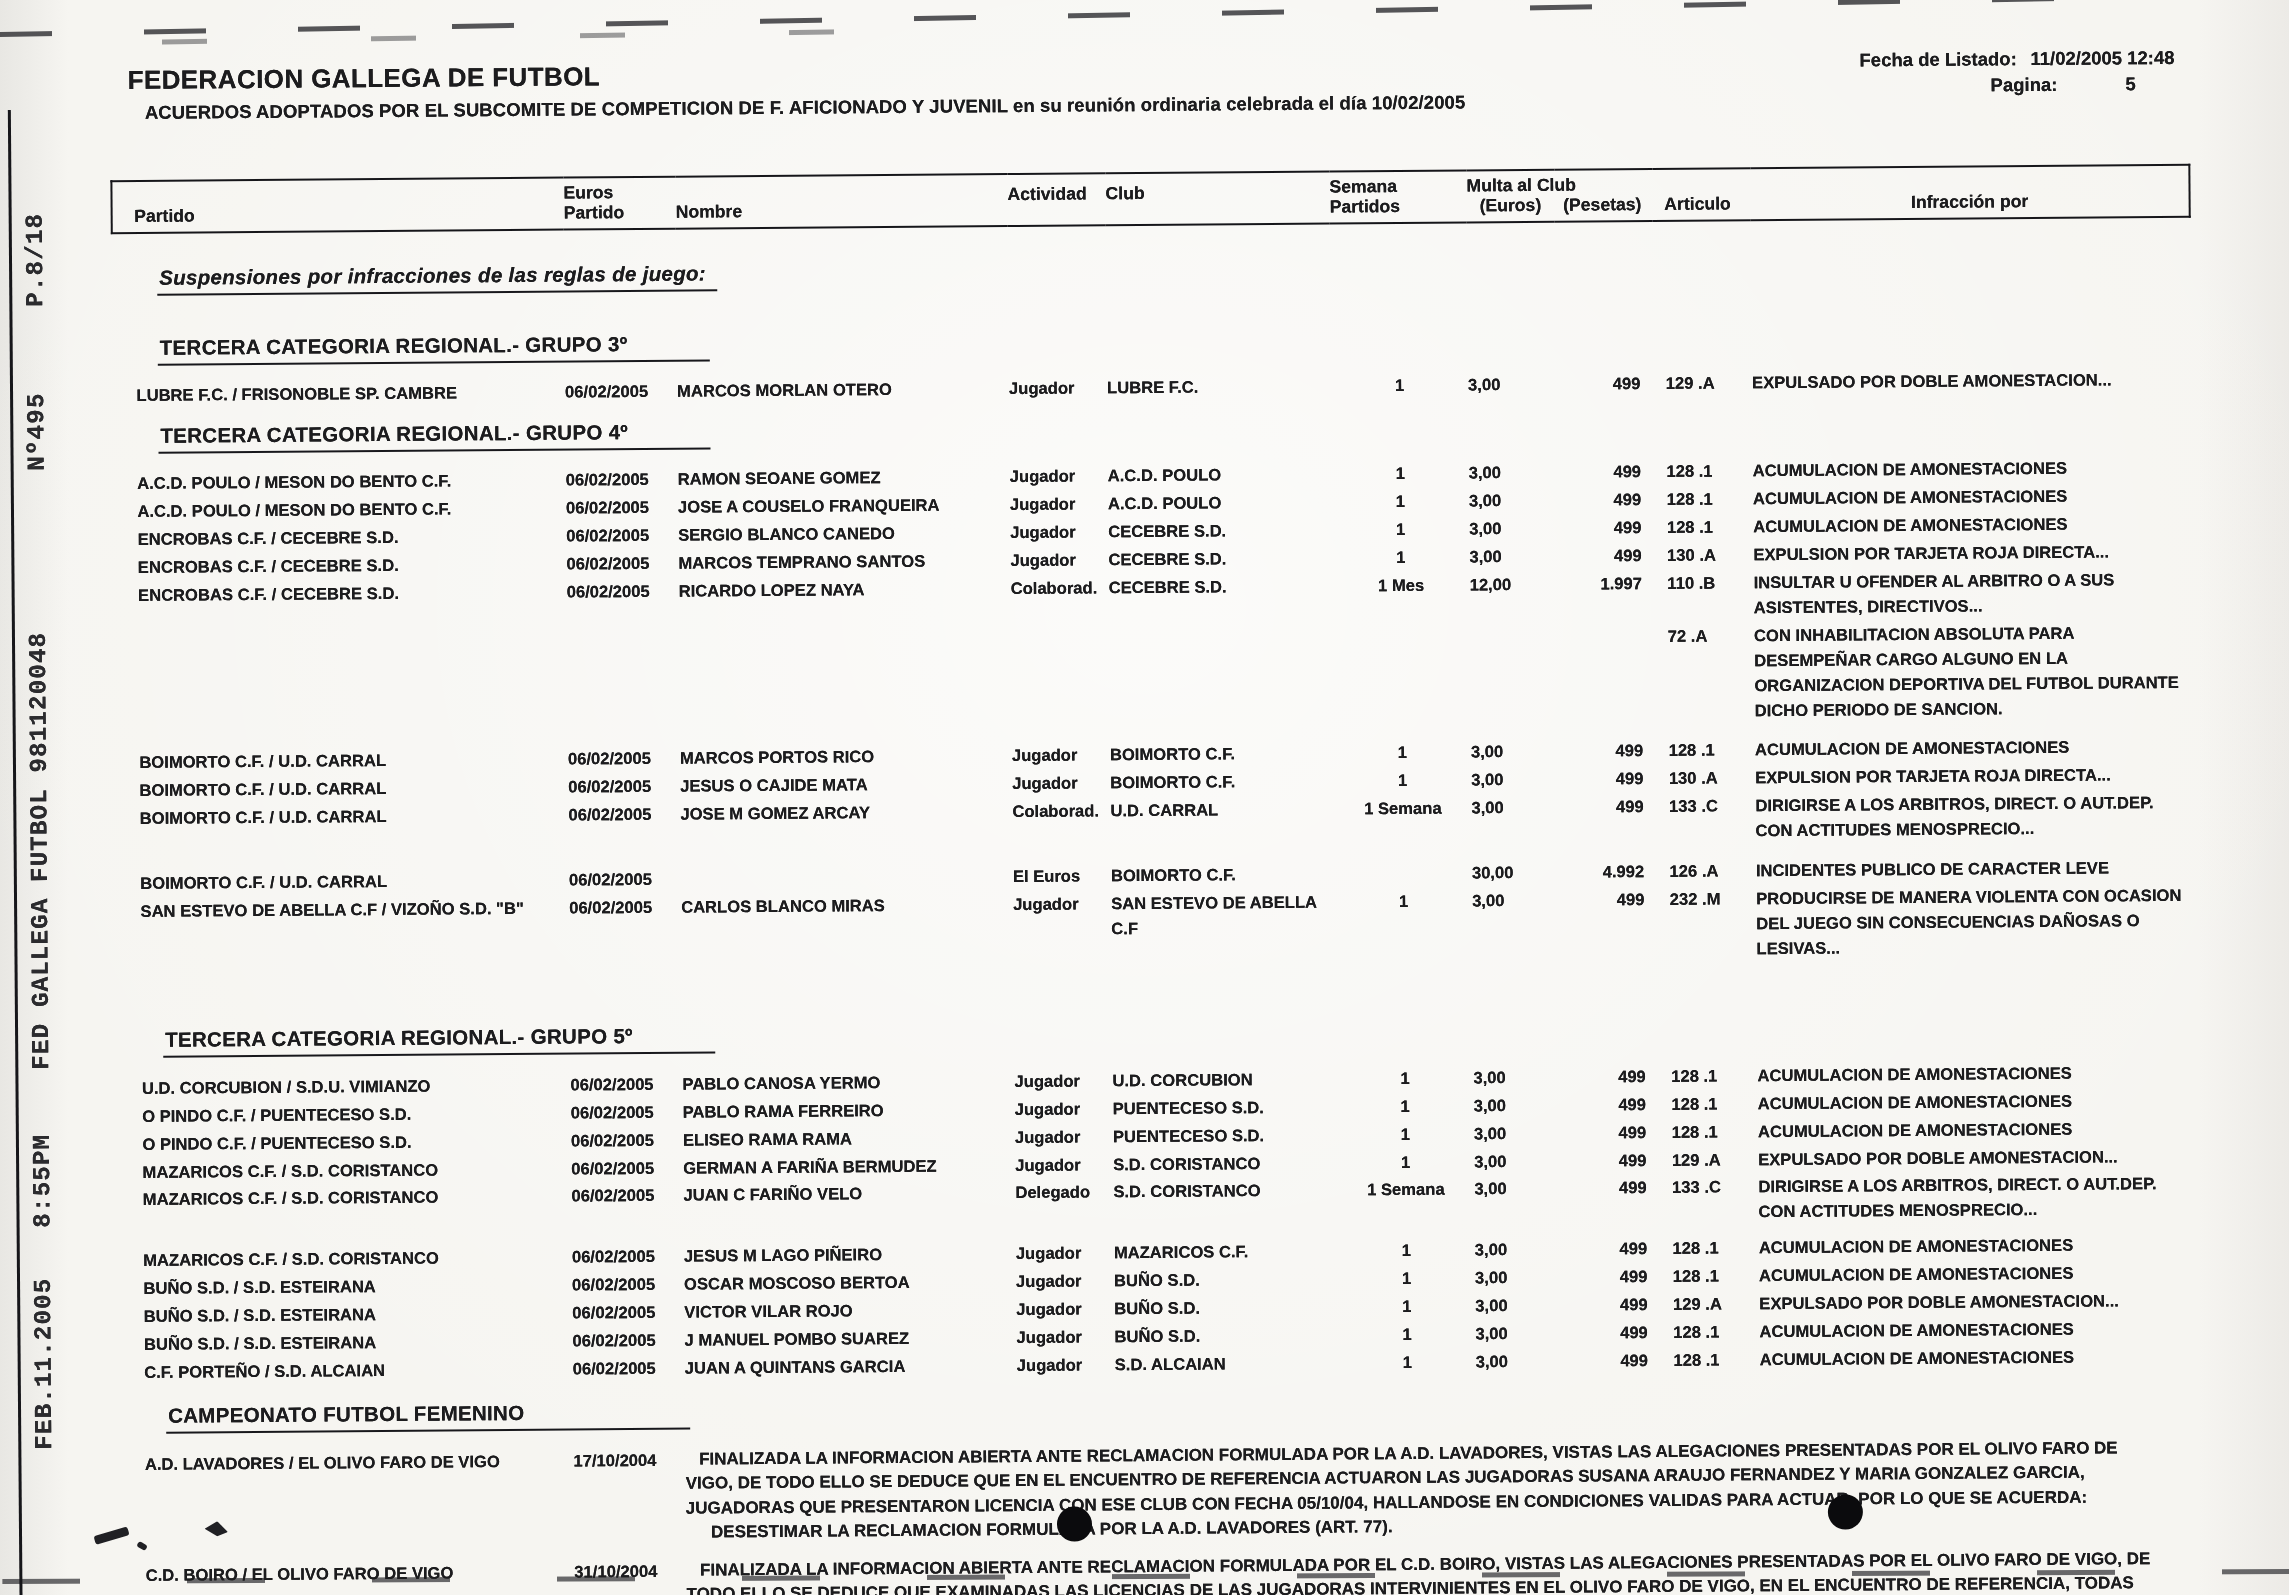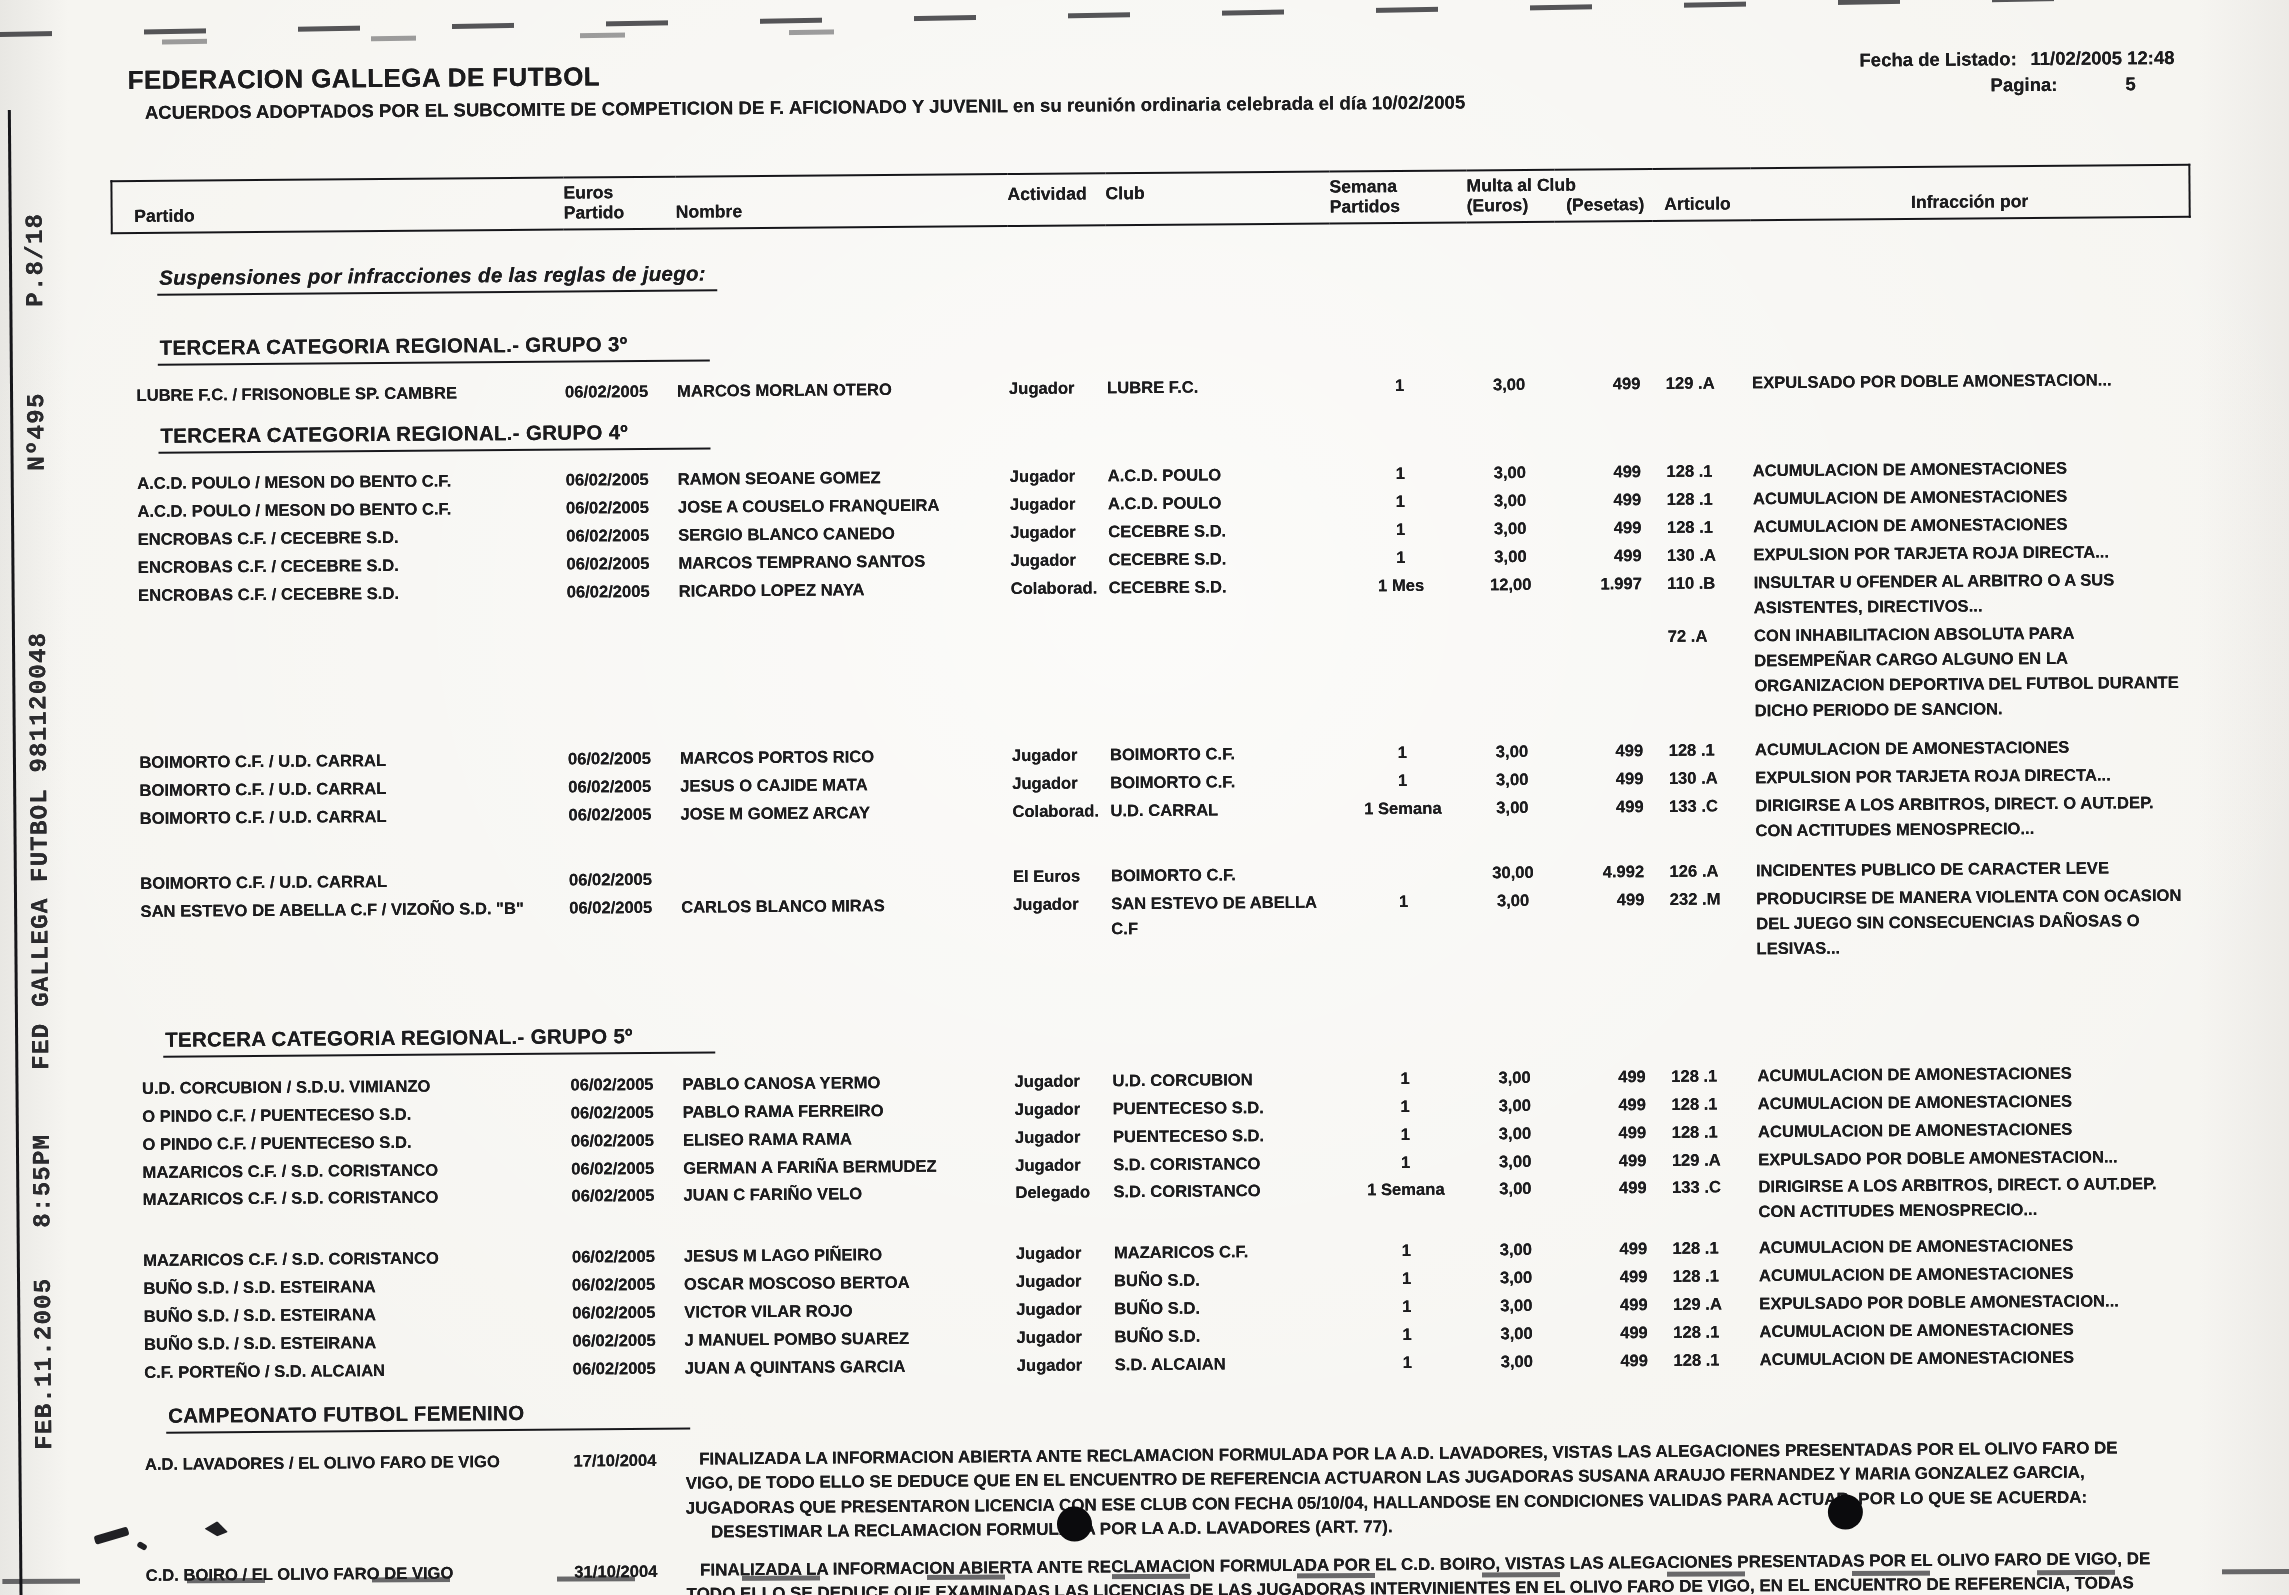--- a/index.html
+++ b/index.html
@@ -44,26 +44,26 @@
 
   
   table.listing{position:absolute;left:109px;top:172px;width:2075px;
     border-collapse:collapse;table-layout:fixed;}
   thead th{font-size:17.6px;font-weight:700;text-align:left;vertical-align:bottom;
     padding:3.9px 0 4.9px;border-top:2.9px solid #16161a;border-bottom:2.9px solid #16161a;line-height:20.5px;}
   thead th:first-child{border-left:2.9px solid #16161a;padding-left:21.5px;}
   thead th:last-child{border-right:2.9px solid #16161a;text-align:center;}
   th.h-actividad div,th.h-club div{padding-bottom:15.6px;}
   th.h-articulo{padding-left:11.7px;}
-  .multa-bottom{display:flex;gap:38px;}
+  .multa-bottom{display:flex;gap:22px;margin-left:13px;}
   tbody td{font-size:16.6px;line-height:25px;vertical-align:top;padding:0 0 2.9px;
     overflow:hidden;}
   .c-partido{padding-left:23.4px;}
   .c-sancion{text-align:center;}
-  .c-euros{text-align:center;padding-right:5.9px;}
+  .c-euros{text-align:left;padding-right:5.9px;}
   .c-pesetas{text-align:right;padding-right:13.7px;}
   .c-articulo{padding-left:11.7px;}
   .heading-row td{padding:5.9px 0 17.6px 45px;}
   .section-heading{display:inline-block;font-size:20.5px;letter-spacing:0.3px;
     border-bottom:2.9px solid #18181c;padding:0 82px 3.9px 2px;}
   .section-heading.wide{padding-right:166px;}
   .main-heading{display:inline-block;font-size:20.5px;font-style:italic;letter-spacing:0.3px;
     border-bottom:2.9px solid #18181c;padding:0 11.7px 3.9px 2px;}
   .sp td{padding:0;line-height:0;}
   .fem-row td{padding-bottom:13.7px;}

